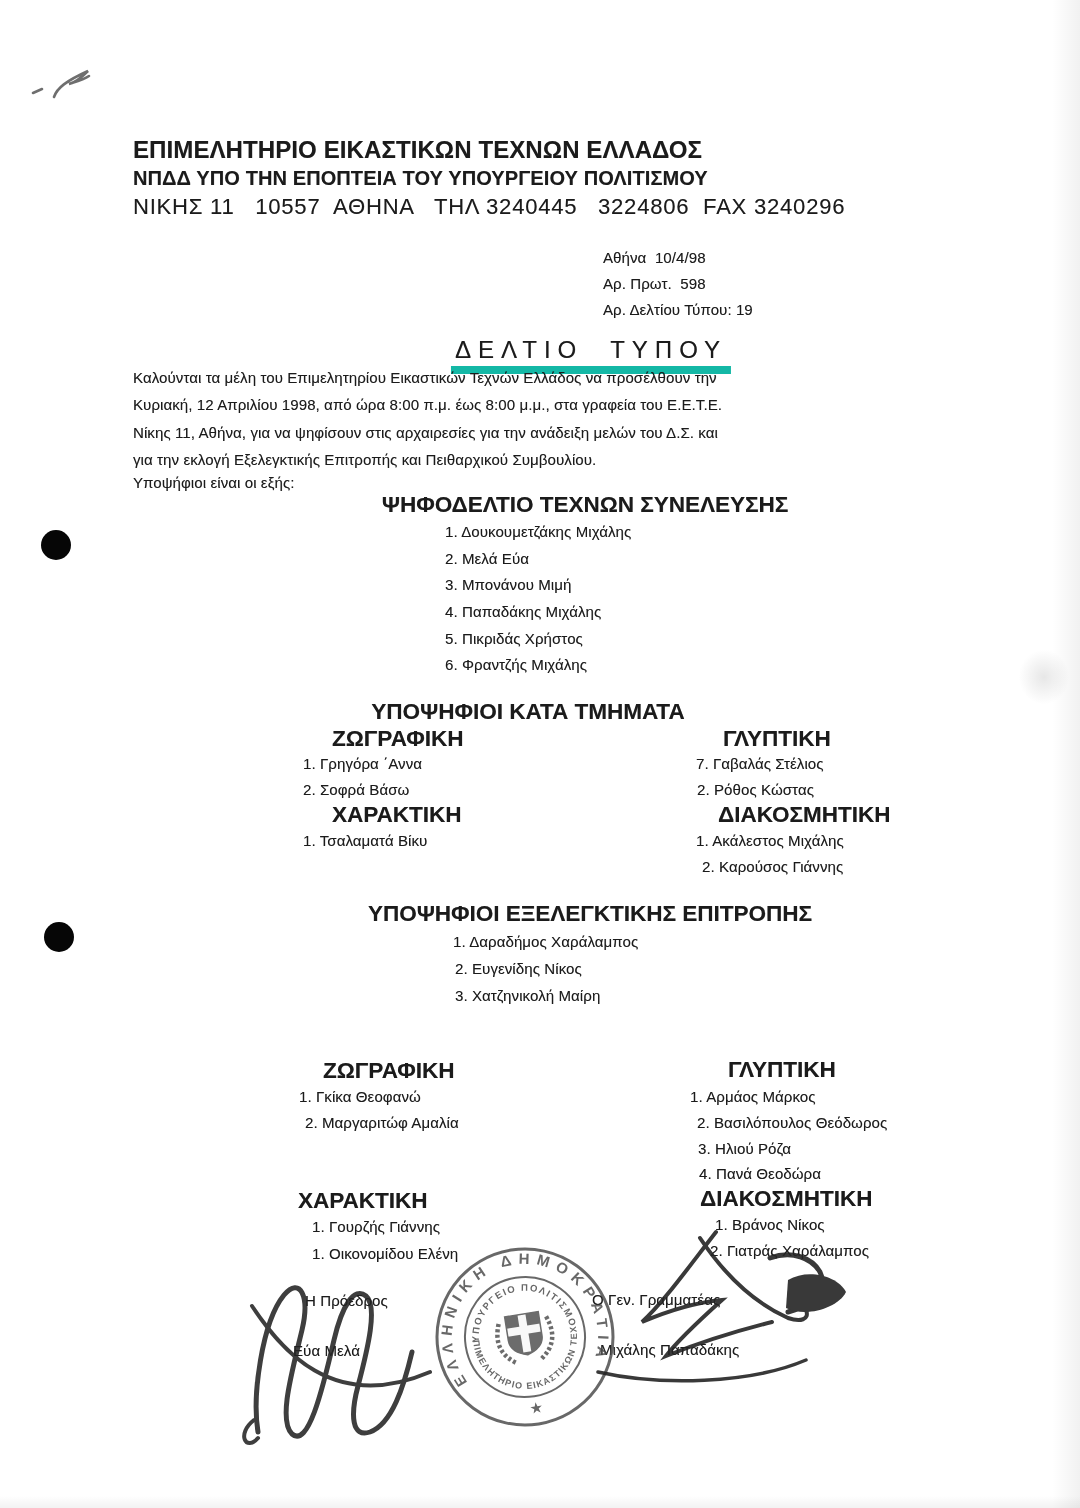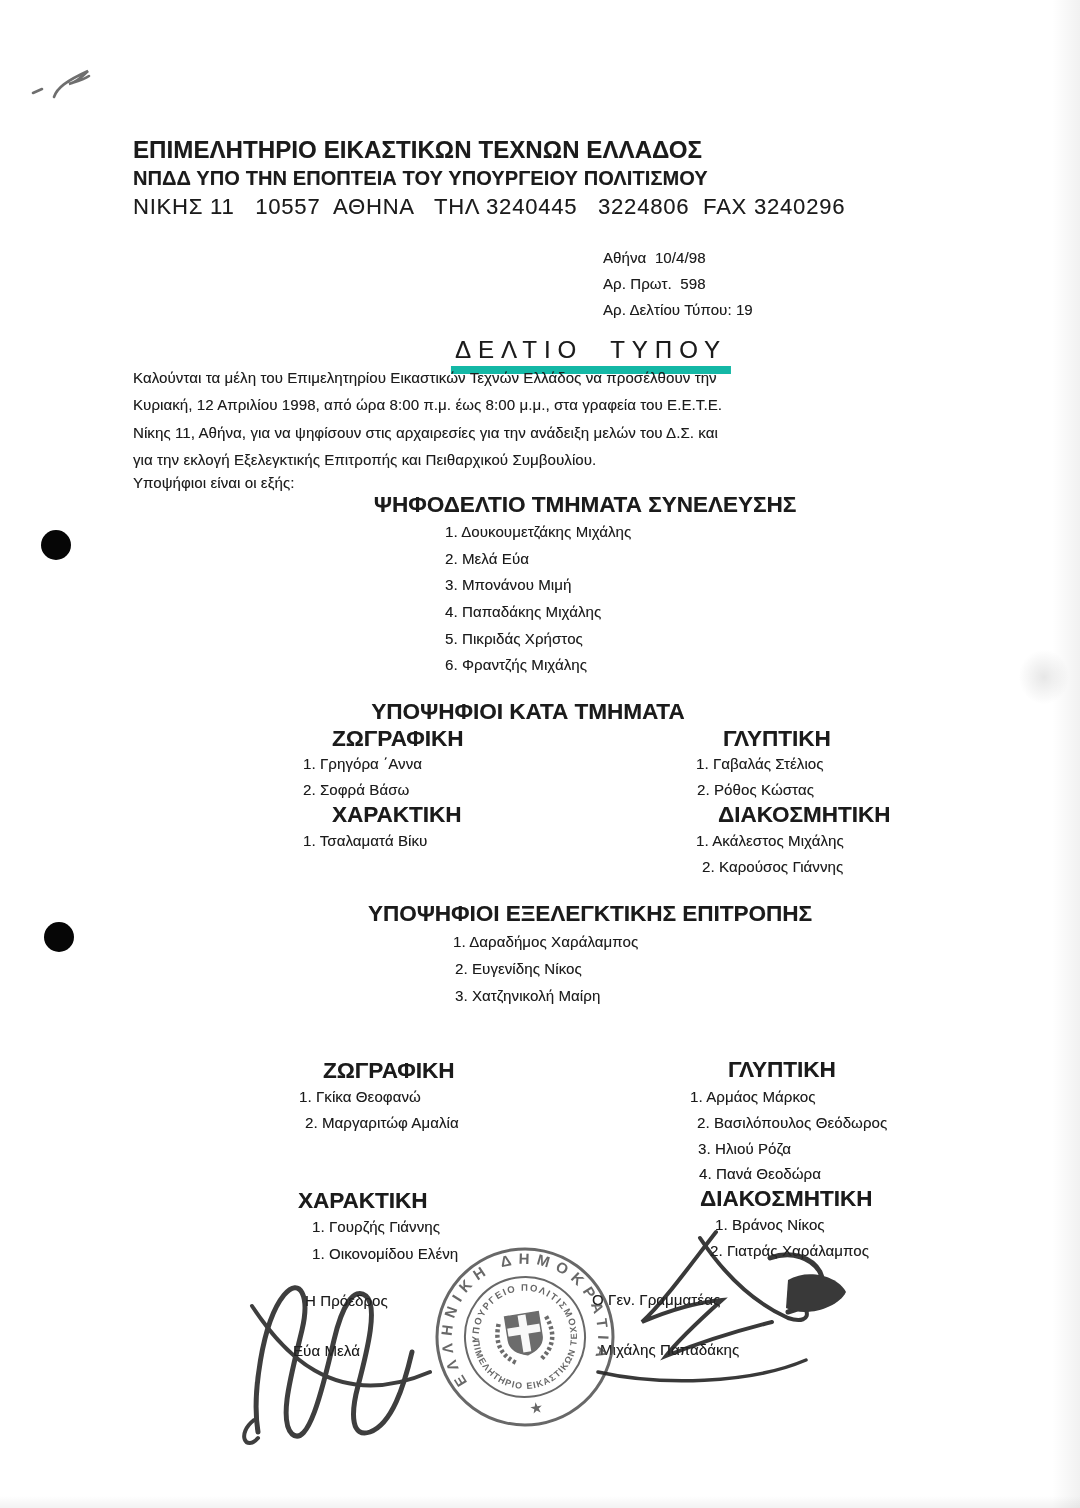--- a/index.html
+++ b/index.html
@@ -46,37 +46,37 @@
   <div class="abs t" style="left:603px;top:297px;">Αρ. Δελτίου Τύπου: 19</div>
 
   <div class="abs title ctr" style="left:591px;top:336px;">ΔΕΛΤΙΟ  ΤΥΠΟΥ</div>
 
   <div class="abs t" style="left:133px;top:365px;">Καλούνται τα μέλη του Επιμελητηρίου Εικαστικών Τεχνών Ελλάδος να προσέλθουν την</div>
   <div class="abs t" style="left:133px;top:392px;">Κυριακή, 12 Απριλίου 1998, από ώρα 8:00 π.μ. έως 8:00 μ.μ., στα γραφεία του Ε.Ε.Τ.Ε.</div>
   <div class="abs t" style="left:133px;top:420px;">Νίκης 11, Αθήνα, για να ψηφίσουν στις αρχαιρεσίες για την ανάδειξη μελών του Δ.Σ. και</div>
   <div class="abs t" style="left:133px;top:447px;">για την εκλογή Εξελεγκτικής Επιτροπής και Πειθαρχικού Συμβουλίου.</div>
   <div class="abs t" style="left:133px;top:470px;">Υποψήφιοι είναι οι εξής:</div>
 
-  <div class="abs h ctr" style="left:585px;top:492px;">ΨΗΦΟΔΕΛΤΙΟ ΤΜΗΜΑΤΑ ΣΥΝΕΛΕΥΣΗΣ</div>
+  <div class="abs h ctr" style="left:585px;top:492px;">ΨΗΦΟΔΕΛΤΙΟ ΤΕΧΝΩΝ ΣΥΝΕΛΕΥΣΗΣ</div>
   <div class="abs t" style="left:445px;top:519px;">1. Δουκουμετζάκης Μιχάλης</div>
   <div class="abs t" style="left:445px;top:546px;">2. Μελά Εύα</div>
   <div class="abs t" style="left:445px;top:572px;">3. Μπονάνου Μιμή</div>
   <div class="abs t" style="left:445px;top:599px;">4. Παπαδάκης Μιχάλης</div>
   <div class="abs t" style="left:445px;top:626px;">5. Πικριδάς Χρήστος</div>
   <div class="abs t" style="left:445px;top:652px;">6. Φραντζής Μιχάλης</div>
 
   <div class="abs h ctr" style="left:528px;top:699px;">ΥΠΟΨΗΦΙΟΙ ΚΑΤΑ ΤΜΗΜΑΤΑ</div>
   <div class="abs h" style="left:332px;top:726px;">ΖΩΓΡΑΦΙΚΗ</div>
   <div class="abs t" style="left:303px;top:751px;">1. Γρηγόρα ΄Αννα</div>
   <div class="abs t" style="left:303px;top:777px;">2. Σοφρά Βάσω</div>
   <div class="abs h" style="left:332px;top:802px;">ΧΑΡΑΚΤΙΚΗ</div>
   <div class="abs t" style="left:303px;top:828px;">1. Τσαλαματά Βίκυ</div>
 
   <div class="abs h" style="left:723px;top:726px;">ΓΛΥΠΤΙΚΗ</div>
-  <div class="abs t" style="left:696px;top:751px;">1. Γαβαλάς Στέλιος</div>
+  <div class="abs t" style="left:696px;top:751px;">7. Γαβαλάς Στέλιος</div>
   <div class="abs t" style="left:697px;top:777px;">2. Ρόθος Κώστας</div>
   <div class="abs h" style="left:718px;top:802px;">ΔΙΑΚΟΣΜΗΤΙΚΗ</div>
   <div class="abs t" style="left:696px;top:828px;">1. Ακάλεστος Μιχάλης</div>
   <div class="abs t" style="left:702px;top:854px;">2. Καρούσος Γιάννης</div>
 
   <div class="abs h ctr" style="left:590px;top:901px;">ΥΠΟΨΗΦΙΟΙ ΕΞΕΛΕΓΚΤΙΚΗΣ ΕΠΙΤΡΟΠΗΣ</div>
   <div class="abs t" style="left:453px;top:929px;">1. Δαραδήμος Χαράλαμπος</div>
   <div class="abs t" style="left:455px;top:956px;">2. Ευγενίδης Νίκος</div>
   <div class="abs t" style="left:455px;top:983px;">3. Χατζηνικολή Μαίρη</div>
 

